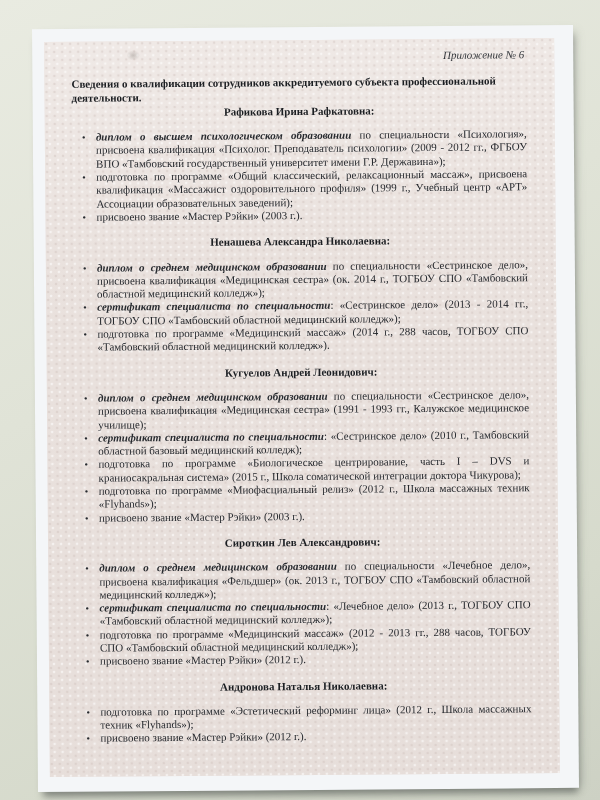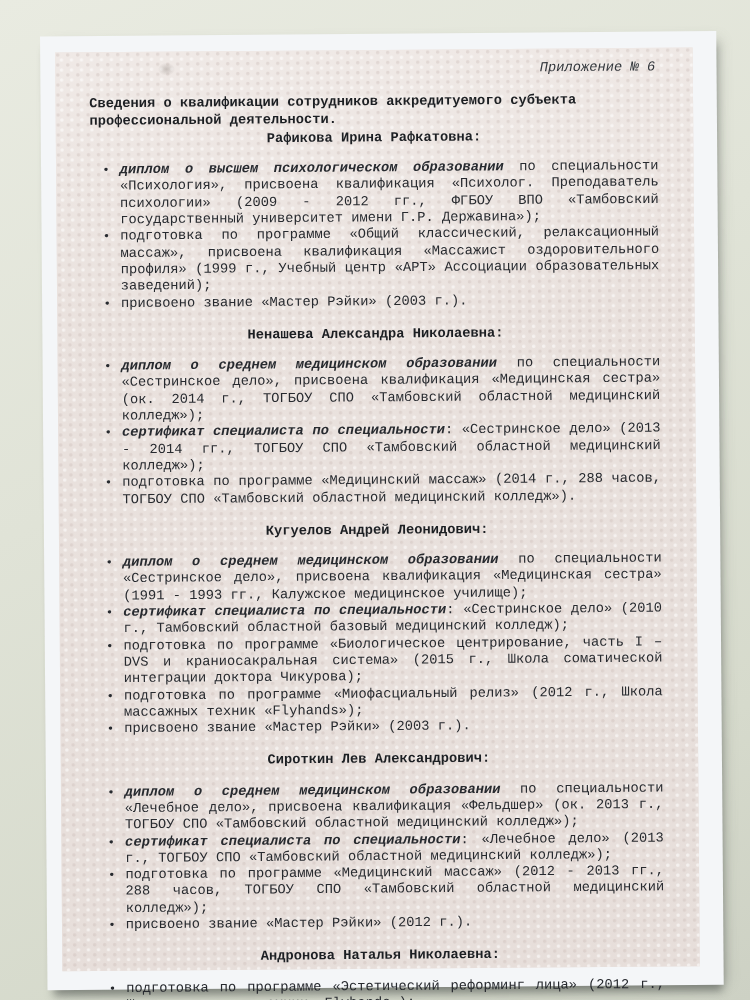--- a/index.html
+++ b/index.html
@@ -8,21 +8,20 @@
     width: 600px;
     height: 800px;
     overflow: hidden;
     font-family: "Liberation Serif", "DejaVu Serif", serif;
   }
   .backdrop {
     position: relative;
     width: 600px;
     height: 800px;
     background: linear-gradient(155deg, #e9ebe1 0%, #e0e3d7 40%, #d6dacc 78%, #cdd1c4 100%);
-    font-family: Liberation Mono, monospace;
   }
   .paper {
     position: absolute;
     left: 35px;
     top: 27px;
     width: 541px;
     height: 763px;
     background: #f4f6f8;
     transform: rotate(-0.45deg);
     transform-origin: 50% 50%;

